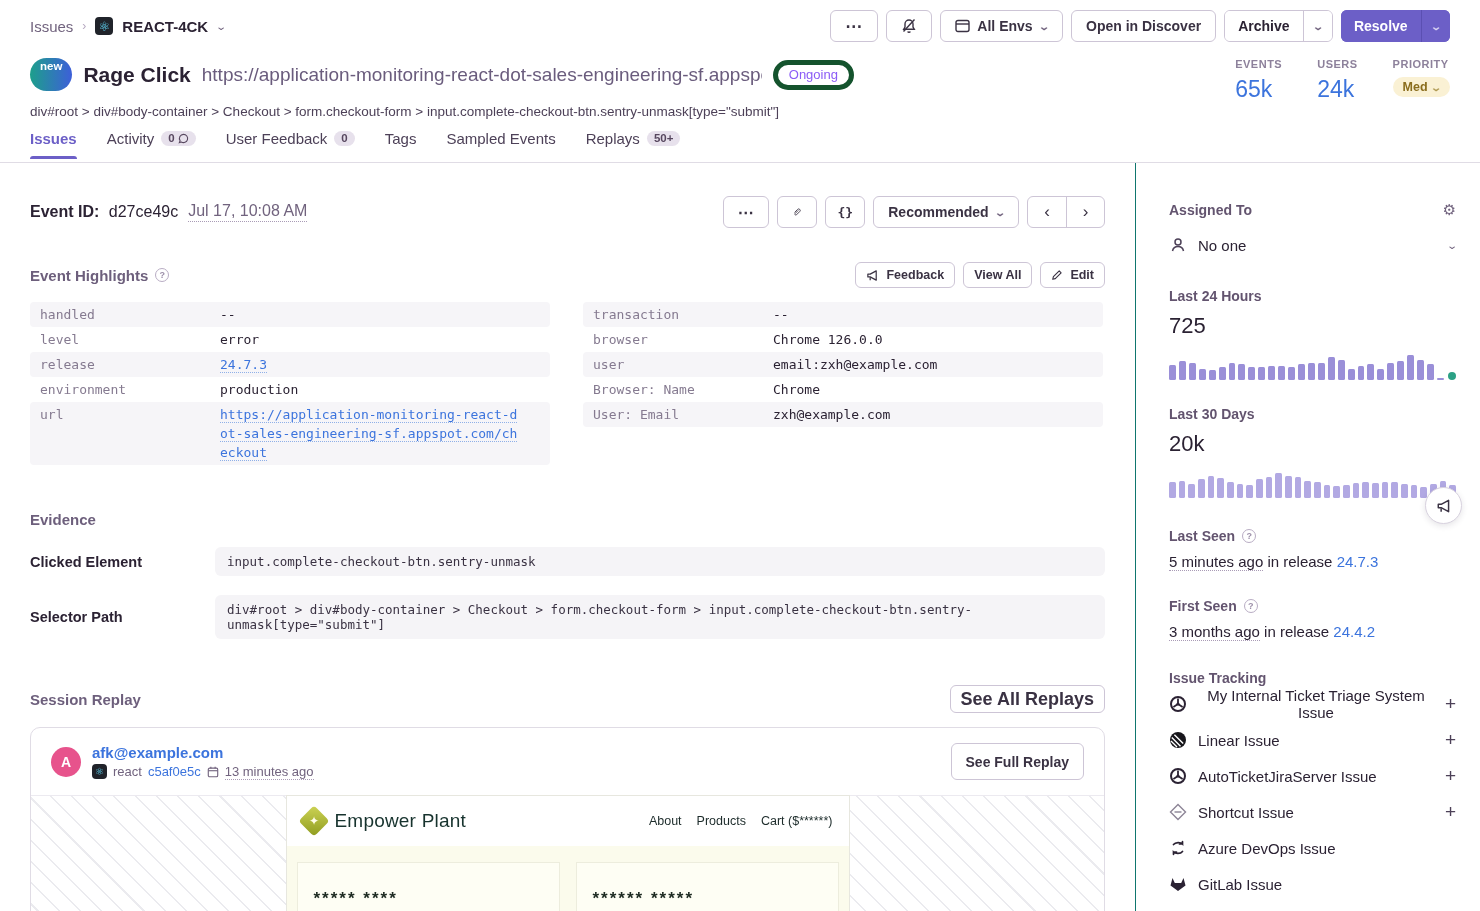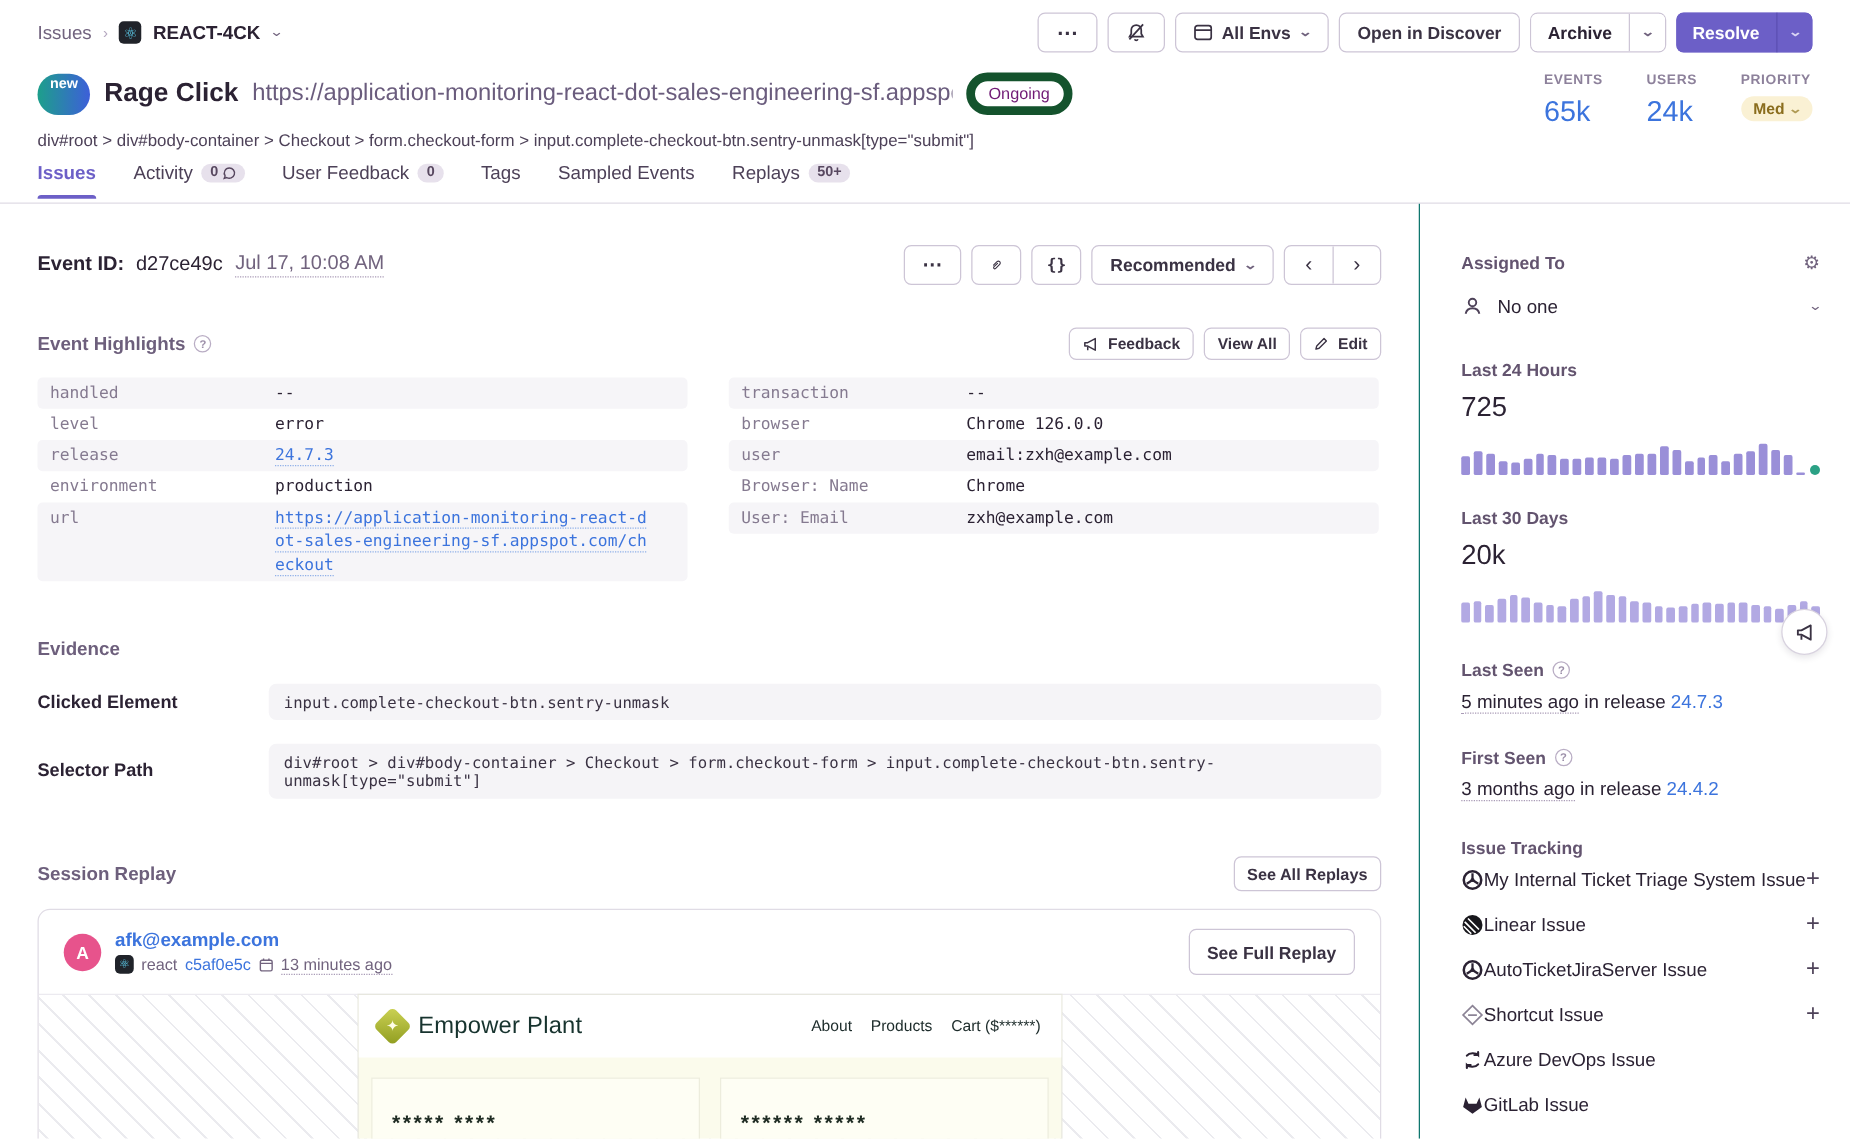--- a/index.html
+++ b/index.html
@@ -35,21 +35,21 @@
   .split.primary > span { background:#6c5fc7; color:#fff; }
   .split.primary > span + span { border-left:1px solid #5b4fb2; }
 
   
   .titleblock { position:absolute; top:58px; left:30px; right:30px; }
   .titlerow { display:flex; align-items:center; gap:11px; }
   .pill-new { background:linear-gradient(90deg,#1d9f8b,#3d5fd9); color:#fff; font-size:11.5px; font-weight:700;
               padding:2px 10px 19px; border-radius:20px; }
   .title { font-size:21px; font-weight:700; color:#2b2233; }
   .title-sub { font-size:19px; color:#6a5c7d; max-width:560px; overflow:hidden; white-space:nowrap; }
-  .pill-ongoing { border:7px solid #14532d; border-radius:20px; font-size:13px; padding:2px 11px 3px; color:#701a75; }
+  .pill-ongoing { border:5px solid #14532d; border-radius:20px; font-size:13px; padding:2px 11px 3px; color:#8b5cf6; }
   .culprit { margin-top:13px; font-size:13.5px; color:#4d4158; }
   .stats { position:absolute; top:0; right:0; display:flex; gap:35px; text-align:left; }
   .stat .lbl { font-size:11px; letter-spacing:.5px; font-weight:700; color:#8d819b; }
   .stat .val { font-size:23px; color:#3c74dd; margin-top:6px; }
   .pill-med { background:#faf1d4; color:#8a6d1d; font-size:12.5px; font-weight:600; border-radius:20px;
               padding:3px 10px; display:inline-flex; gap:4px; align-items:center; margin-top:7px; cursor:pointer; }
   .pill-med .chev{ color:#b09b55; }
 
   
   .tabs { position:absolute; top:130px; left:30px; right:0; height:33px; display:flex; gap:30px; align-items:flex-start; }
@@ -120,21 +120,21 @@
   .sb-sec-title { font-size:14px; font-weight:700; color:#63546f; display:flex; align-items:center; gap:7px; }
   .assigned { display:flex; align-items:center; }
   .assigned .gear { margin-left:auto; color:#71637e; font-size:15px; cursor:pointer; }
   .assignee-row { display:flex; align-items:center; gap:11px; margin-top:17px; font-size:15px; color:#2b2233; cursor:pointer; }
   .assignee-row .chev { margin-left:auto; }
   .sb-count { font-size:22px; margin-top:9px; }
   .chart { display:flex; align-items:flex-end; gap:3px; height:30px; margin-top:11px; position:relative; }
   .chart .bar { flex:1; border-radius:1.5px; }
   .chart .dot { width:8px; height:8px; border-radius:50%; background:#2ba185; align-self:flex-end; margin-left:1px; }
   .seen-line { font-size:15px; margin-top:9px; color:#2b2233; }
-  .it-row { display:flex; align-items:center; height:36px; font-size:15px; color:#2b2233;text-align:center; }
+  .it-row { display:flex; align-items:center; gap:11px; height:36px; font-size:15px; color:#2b2233;text-align:center; }
   .it-row .plus { margin-left:auto; font-size:19px; color:#4d4158; cursor:pointer; font-weight:400; }
   .it-icon { width:18px; display:flex; justify-content:center; }
   .fab { position:absolute; right:18px; top:324px; width:37px; height:37px; border-radius:50%; background:#fff;
          border:1px solid #d8d2df; box-shadow:0 2px 6px rgba(40,30,60,.12); display:flex; align-items:center; justify-content:center; cursor:pointer; }
 
   svg.ic { display:block; }
 </style>
 </head>
 <body>
 
@@ -340,21 +340,21 @@
       <span class="ev-box mono">input.complete-checkout-btn.sentry-unmask</span>
     </div>
     <div class="ev-row">
       <span class="ev-label">Selector Path</span>
       <span class="ev-box mono">div#root &gt; div#body-container &gt; Checkout &gt; form.checkout-form &gt; input.complete-checkout-btn.sentry-unmask[type="submit"]</span>
     </div>
   </div>
 
   <div class="sr-head">
     <span class="sec-title">Session Replay</span>
-    <button class="btn sm" style="margin-left:auto;height:28px;font-size:13px;">See All Replays</button>
+    <button class="btn sm" style="margin-left:auto;height:28px;font-size:18px;">See All Replays</button>
   </div>
 
   <div class="sr-card">
     <div class="sr-user">
       <span class="avatar">A</span>
       <span class="sr-user-info">
         <div class="sr-name">afk@example.com</div>
         <div class="sr-meta">
           <span class="proj-ic">⚛</span>
           <span>react</span>

